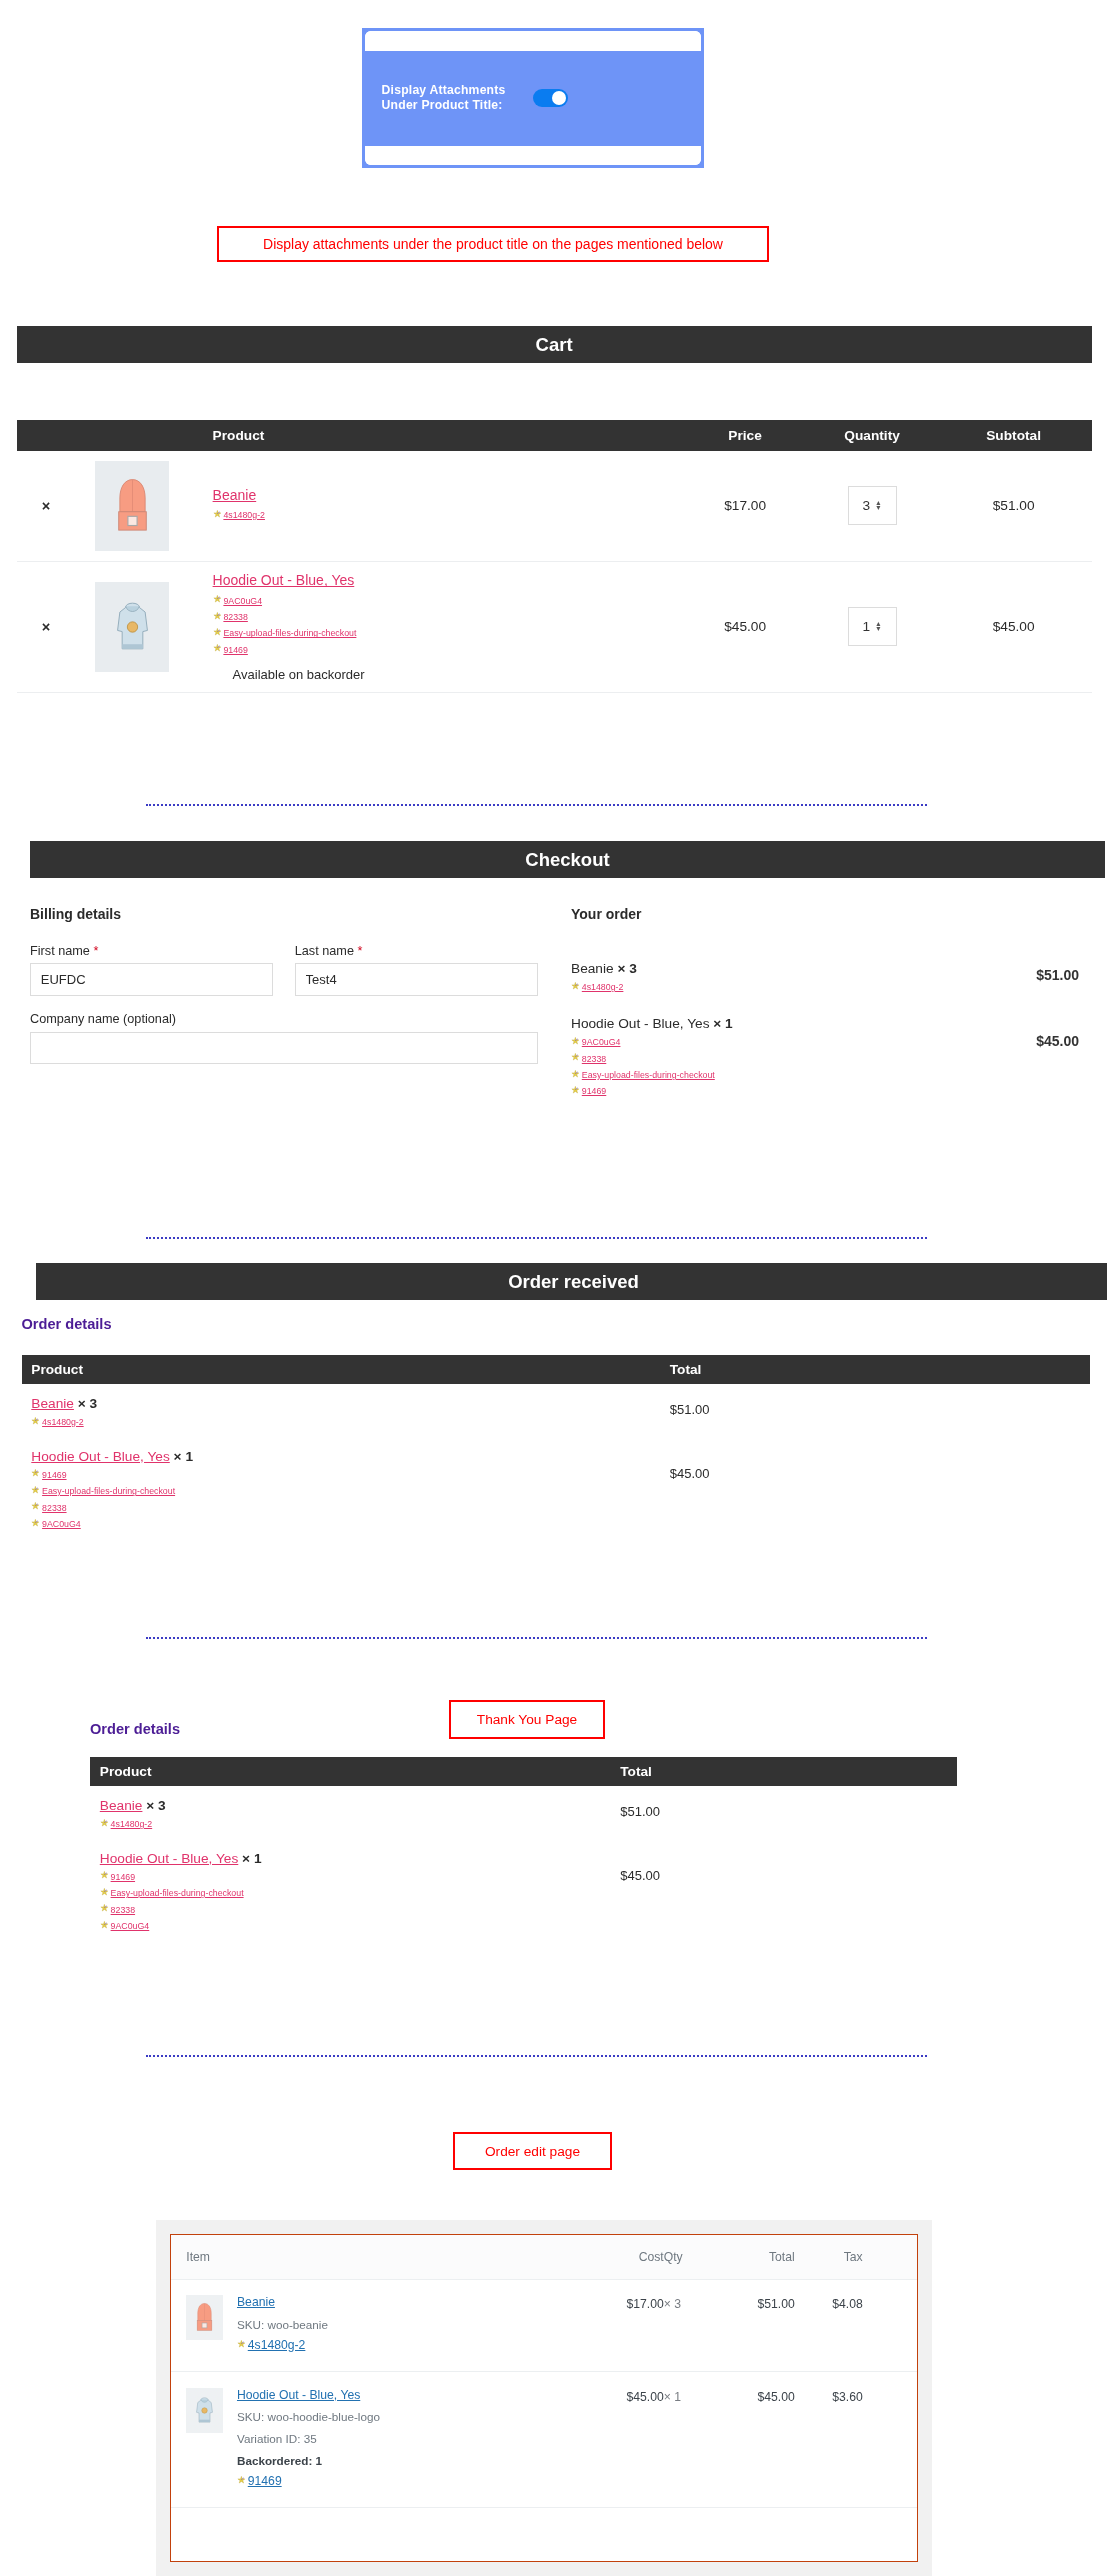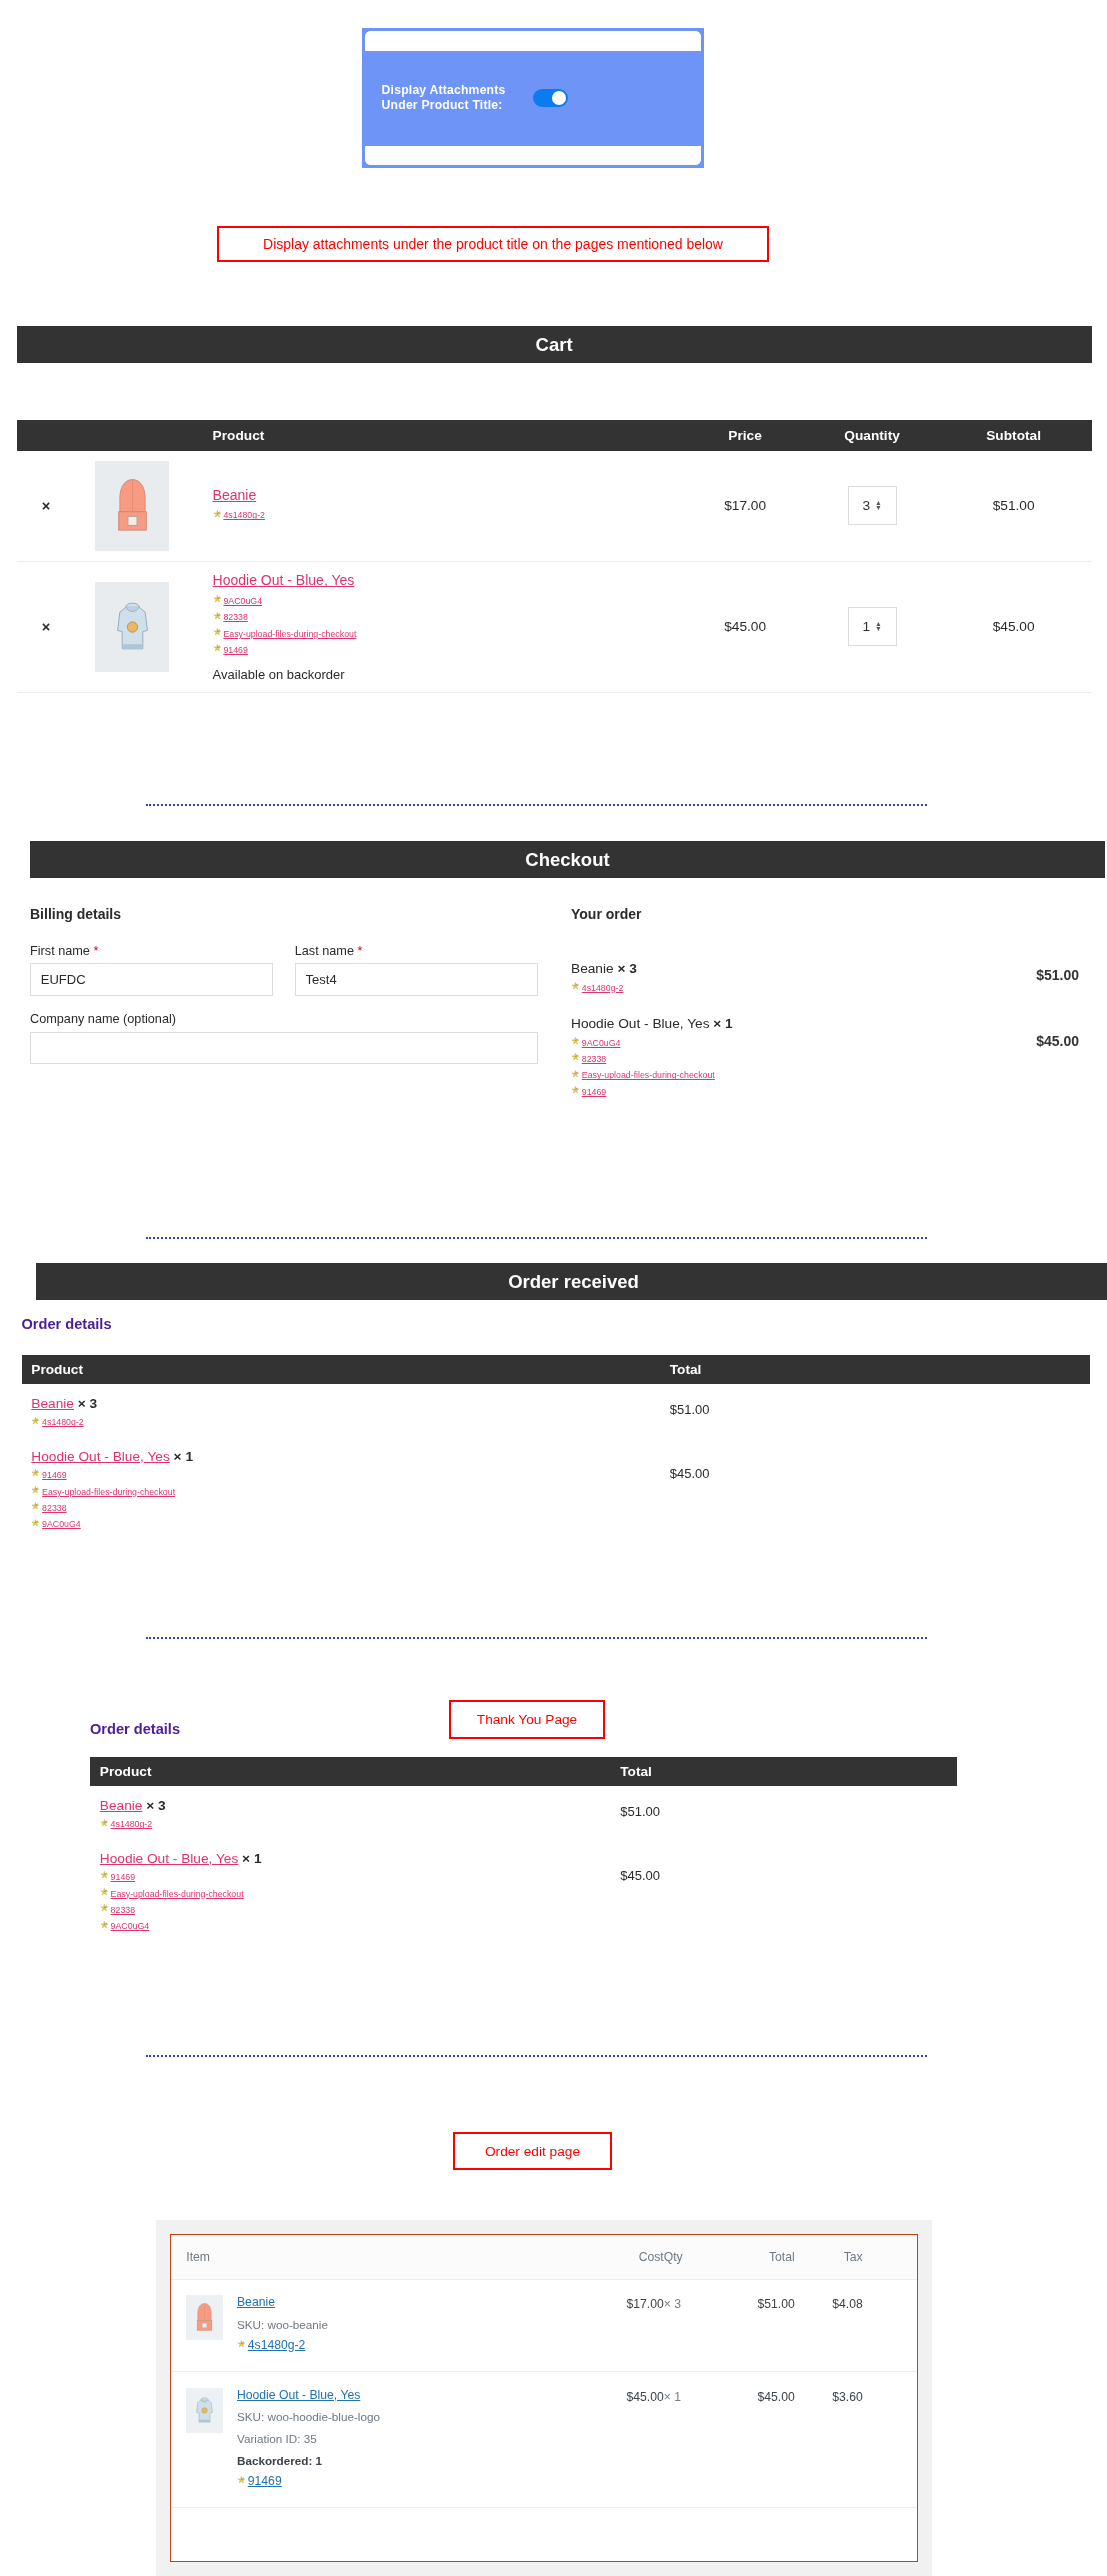--- a/index.html
+++ b/index.html
@@ -140,30 +140,30 @@
     display:flex; align-items:center; justify-content:center;
     margin-left: 19.5px;
   }
   .prod-link {
     color: #e0336b;
     text-decoration: underline;
     font-size: 14px;
   }
   .attach-list { margin-top: 5.9px; }
   .attach {
-    display: flex; align-items: flex-end;
+    display: flex; align-items: center;
     gap: 2px;
     margin: 3.9px 0;
     font-size: 8.8px;
     color: #e0336b;
     text-decoration: underline;
     line-height: 11.7px;
   }
   .attach .ic { flex: none; display:inline-block; }
-  .backorder { font-size: 13px; color:#2b2b2b; margin-top: 9.8px; }
+  .backorder { font-size: 13px; color:#2b2b2b; margin-top: 9.8px; margin-left: 20px; }
 
   .price-cell, .sub-cell { font-size: 13.7px; color:#2b2b2b; }
   .qty-box {
     display: inline-flex; align-items: center; justify-content: center;
     width: 49px; height: 39px;
     border: 1px solid #dcdcdc;
     background: #ffffff;
     font-size: 13.7px;
     gap: 4.9px;
   }

